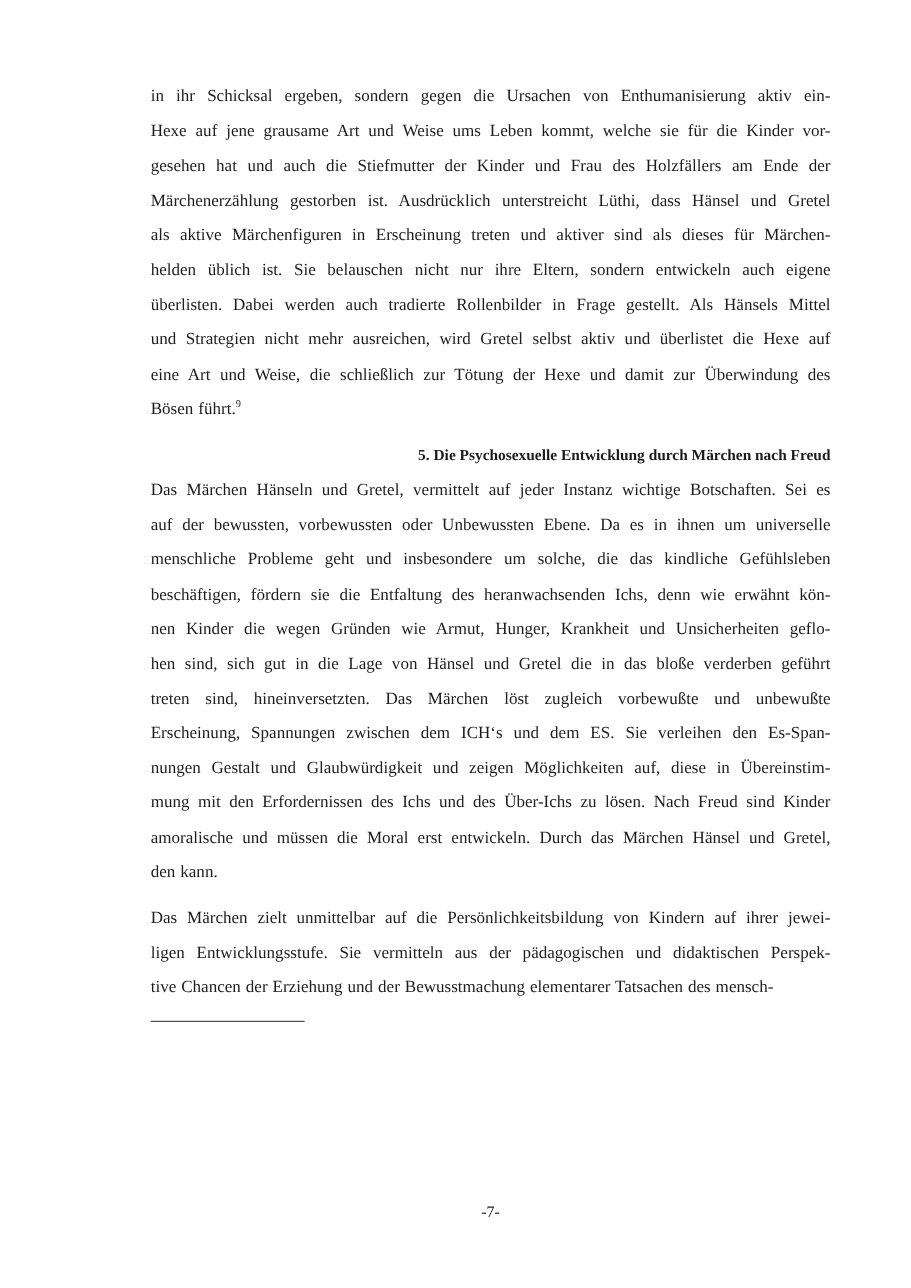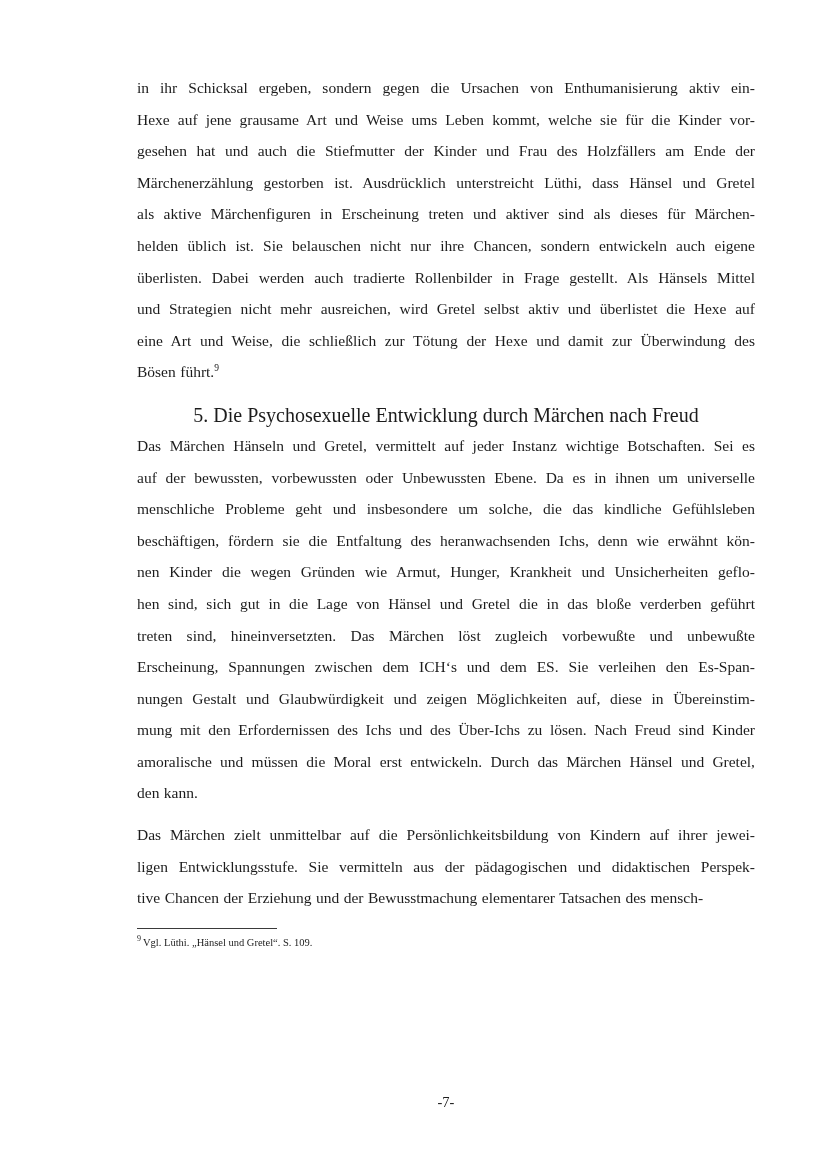--- a/index.html
+++ b/index.html
@@ -34,24 +34,24 @@
   .line.line-last {
     text-align-last: left;
   }
   .line sup {
     font-size: 9.5px;
     line-height: 0;
     vertical-align: super;
   }
   .section-heading {
     margin: 12px 0 0 0;
-    font-size: 20px;
-    font-weight: normal;
+    font-size: 14px;
+    font-weight: bold;
     line-height: 30px;
-    text-align: center;
+    text-align: right;
   }
   .para-p2 { margin-top: 0; }
   .para-p3 { margin-top: 10px; }
   .footnote-rule {
     margin-top: 14px;
     width: 140px;
     height: 0;
     border-top: 1px solid #3a3a3a;
   }
   .footnote {
@@ -81,21 +81,21 @@
 
 <div class="page">
   <div class="content">
 
     <section class="para para-p1">
         <div class="line">in ihr Schicksal ergeben, sondern gegen die Ursachen von Enthumanisierung aktiv ein-</div>
         <div class="line">Hexe auf jene grausame Art und Weise ums Leben kommt, welche sie für die Kinder vor-</div>
         <div class="line">gesehen hat und auch die Stiefmutter der Kinder und Frau des Holzfällers am Ende der</div>
         <div class="line">Märchenerzählung gestorben ist. Ausdrücklich unterstreicht Lüthi, dass Hänsel und Gretel</div>
         <div class="line">als aktive Märchenfiguren in Erscheinung treten und aktiver sind als dieses für Märchen-</div>
-        <div class="line">helden üblich ist. Sie belauschen nicht nur ihre Chancen, sondern entwickeln auch eigene</div>
+        <div class="line">helden üblich ist. Sie belauschen nicht nur ihre Eltern, sondern entwickeln auch eigene</div>
         <div class="line">überlisten. Dabei werden auch tradierte Rollenbilder in Frage gestellt. Als Hänsels Mittel</div>
         <div class="line">und Strategien nicht mehr ausreichen, wird Gretel selbst aktiv und überlistet die Hexe auf</div>
         <div class="line">eine Art und Weise, die schließlich zur Tötung der Hexe und damit zur Überwindung des</div>
         <div class="line line-last">Bösen führt.<sup>9</sup></div>
       </section>
 
     <h2 class="section-heading">5. Die Psychosexuelle Entwicklung durch Märchen nach Freud</h2>
 
     <section class="para para-p2">
         <div class="line">Das Märchen Hänseln und Gretel, vermittelt auf jeder Instanz wichtige Botschaften. Sei es</div>
@@ -113,20 +113,17 @@
       </section>
 
     <section class="para para-p3">
         <div class="line">Das Märchen zielt unmittelbar auf die Persönlichkeitsbildung von Kindern auf ihrer jewei-</div>
         <div class="line">ligen Entwicklungsstufe. Sie vermitteln aus der pädagogischen und didaktischen Perspek-</div>
         <div class="line line-last">tive Chancen der Erziehung und der Bewusstmachung elementarer Tatsachen des mensch-</div>
       </section>
 
     <div class="footnote-rule"></div>
 
-    <div class="footnote">
-      <sup>9</sup><span>Vgl. Lüthi. „Hänsel und Gretel“. S. 109.</span>
-    </div>
 
   </div>
 
   <div class="page-number">-7-</div>
 </div>
 
 </body></html>

